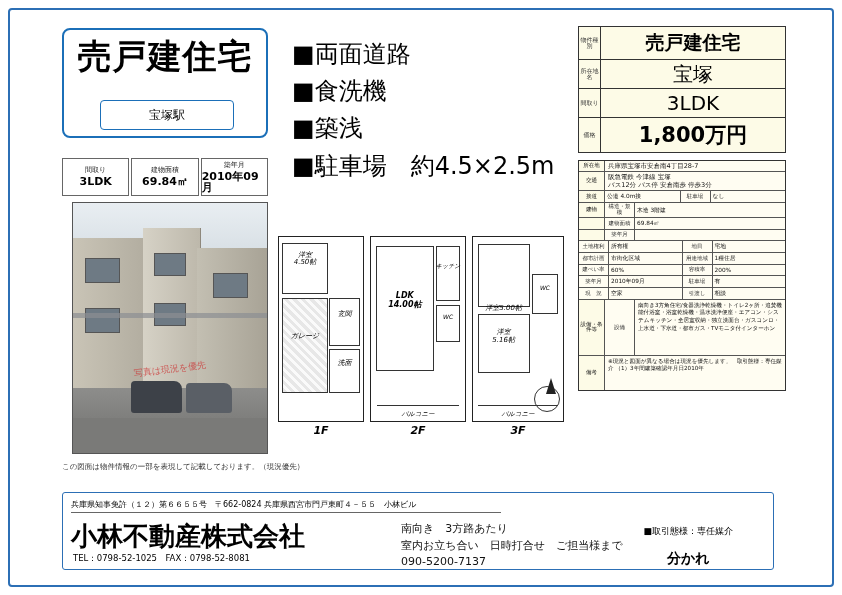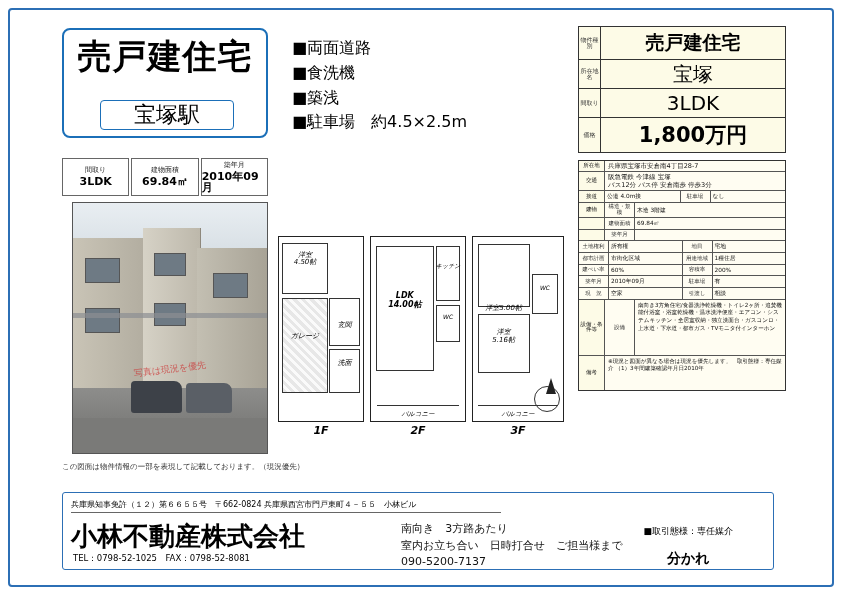--- a/index.html
+++ b/index.html
@@ -44,21 +44,21 @@
   }
   .title-sub-wrap {
     position:absolute; left: 36px; top: 70px;
     width: 134px; height: 30px;
     border: 1px solid #1b6fb8;
     border-radius: 4px;
     display:flex; align-items:center; justify-content:center;
   }
   .title-sub {
     font-family: "DejaVu Sans", sans-serif;
-    font-size: 22px;
+    font-size: 12px;
   }
   .addr-line {
     position:absolute;
     left: 62px; top: 142px;
     width: 206px;
     text-align:center;
     font-family: "DejaVu Sans", sans-serif;
     font-size: 12px;
     border-bottom: 1px solid #444;
     padding-bottom: 2px;
@@ -93,21 +93,21 @@
     font-weight:bold;
     line-height:1;
   }
 
   
   .features {
     position:absolute;
     left: 292px; top: 36px;
     width: 280px;
     font-family:"DejaVu Sans", sans-serif;
-    font-size: 16px;
+    font-size: 24px;
     line-height: 1.55;
   }
   .features div { white-space: nowrap; }
 
   
   .rt {
     position:absolute;
     left: 578px; top: 26px;
     width: 208px;
     border: 1px solid #333;
@@ -489,21 +489,21 @@
 
   <div class="plans">
 
     <div class="plan plan-1f">
       <div class="rm" style="left:4%;top:3%;width:54%;height:28%;"></div>
       <div class="rm-txt" style="left:4%;top:8%;width:54%;white-space:pre-line">洋室
 4.50帖</div>
       <div class="rm hatch" style="left:4%;top:33%;width:54%;height:52%;"></div>
       <div class="rm-txt" style="left:4%;top:52%;width:54%;">ガレージ</div>
       <div class="rm" style="left:60%;top:33%;width:36%;height:26%;"></div>
-      <div class="rm-txt" style="left:60%;top:40%;width:36%;margin-top:11px;">玄関</div>
+      <div class="rm-txt" style="left:60%;top:40%;width:36%;">玄関</div>
       <div class="rm" style="left:60%;top:61%;width:36%;height:24%;"></div>
       <div class="rm-txt" style="left:60%;top:67%;width:36%;">洗面</div>
       <div class="plan-label">1F</div>
     </div>
 
     <div class="plan plan-2f">
       <div class="rm" style="left:5%;top:5%;width:62%;height:68%;"></div>
       <div class="rm-txt big" style="left:5%;top:30%;width:62%;white-space:pre-line">LDK
 14.00帖</div>
       <div class="rm" style="left:69%;top:5%;width:26%;height:30%;"></div>

